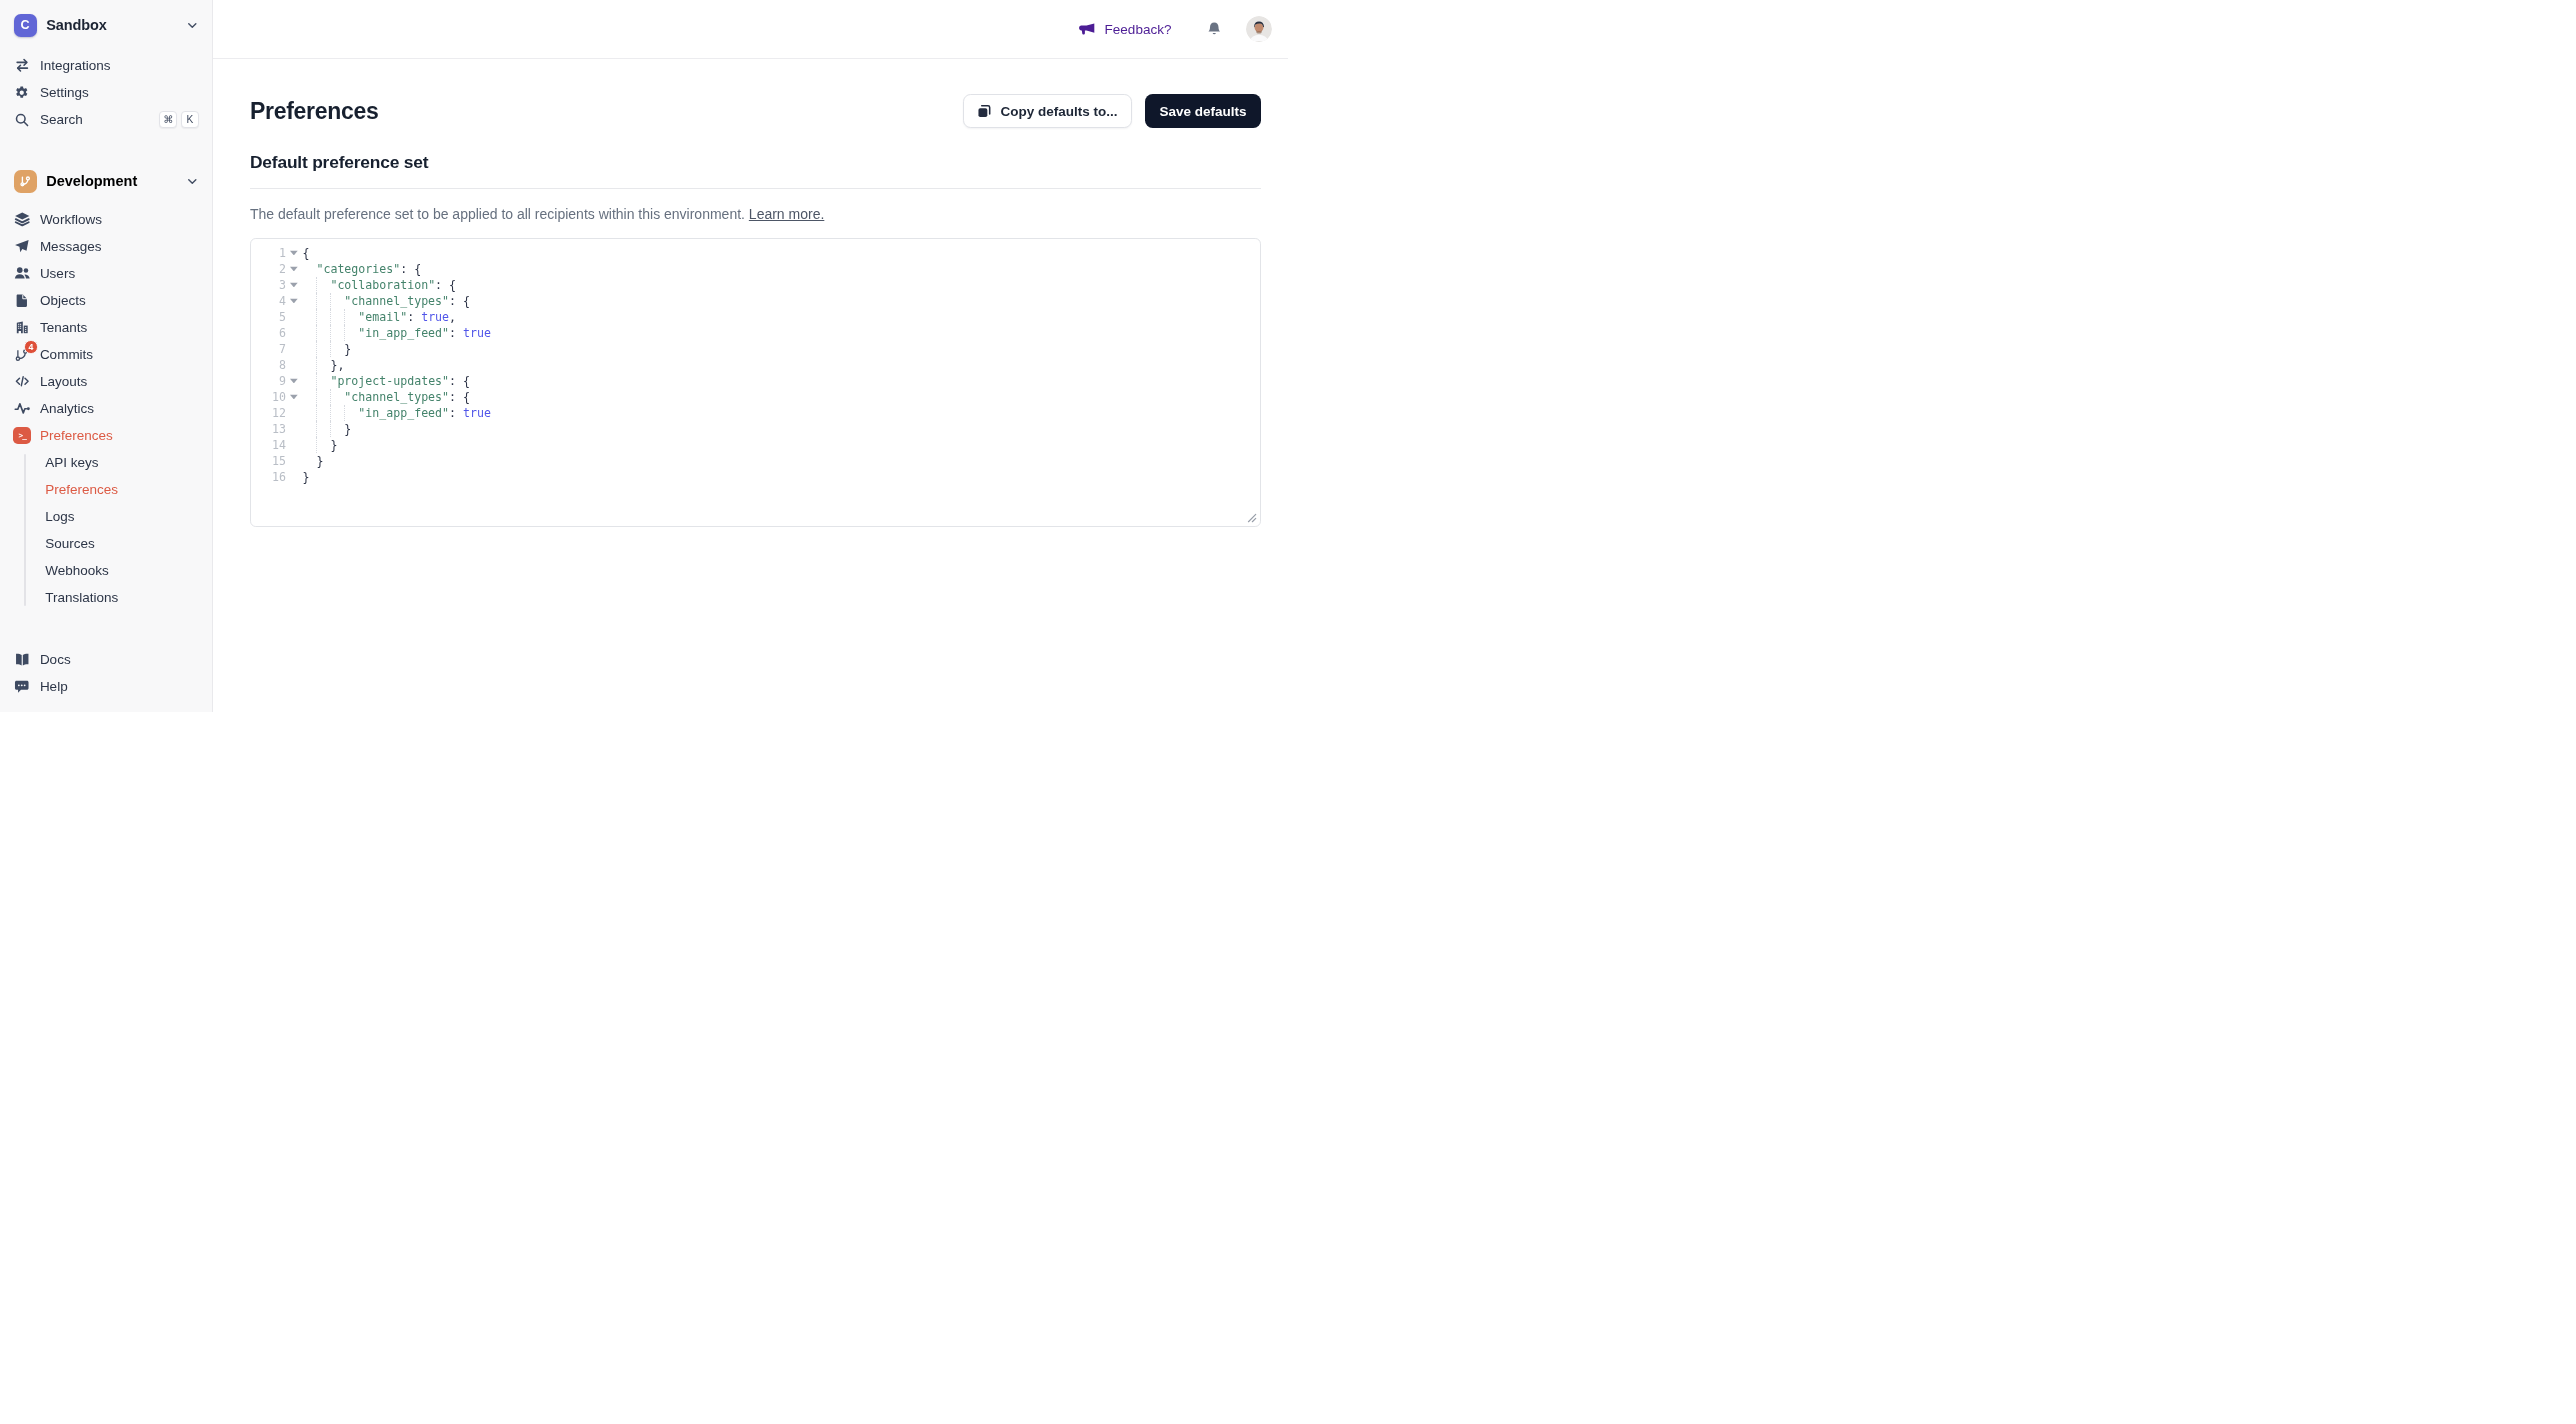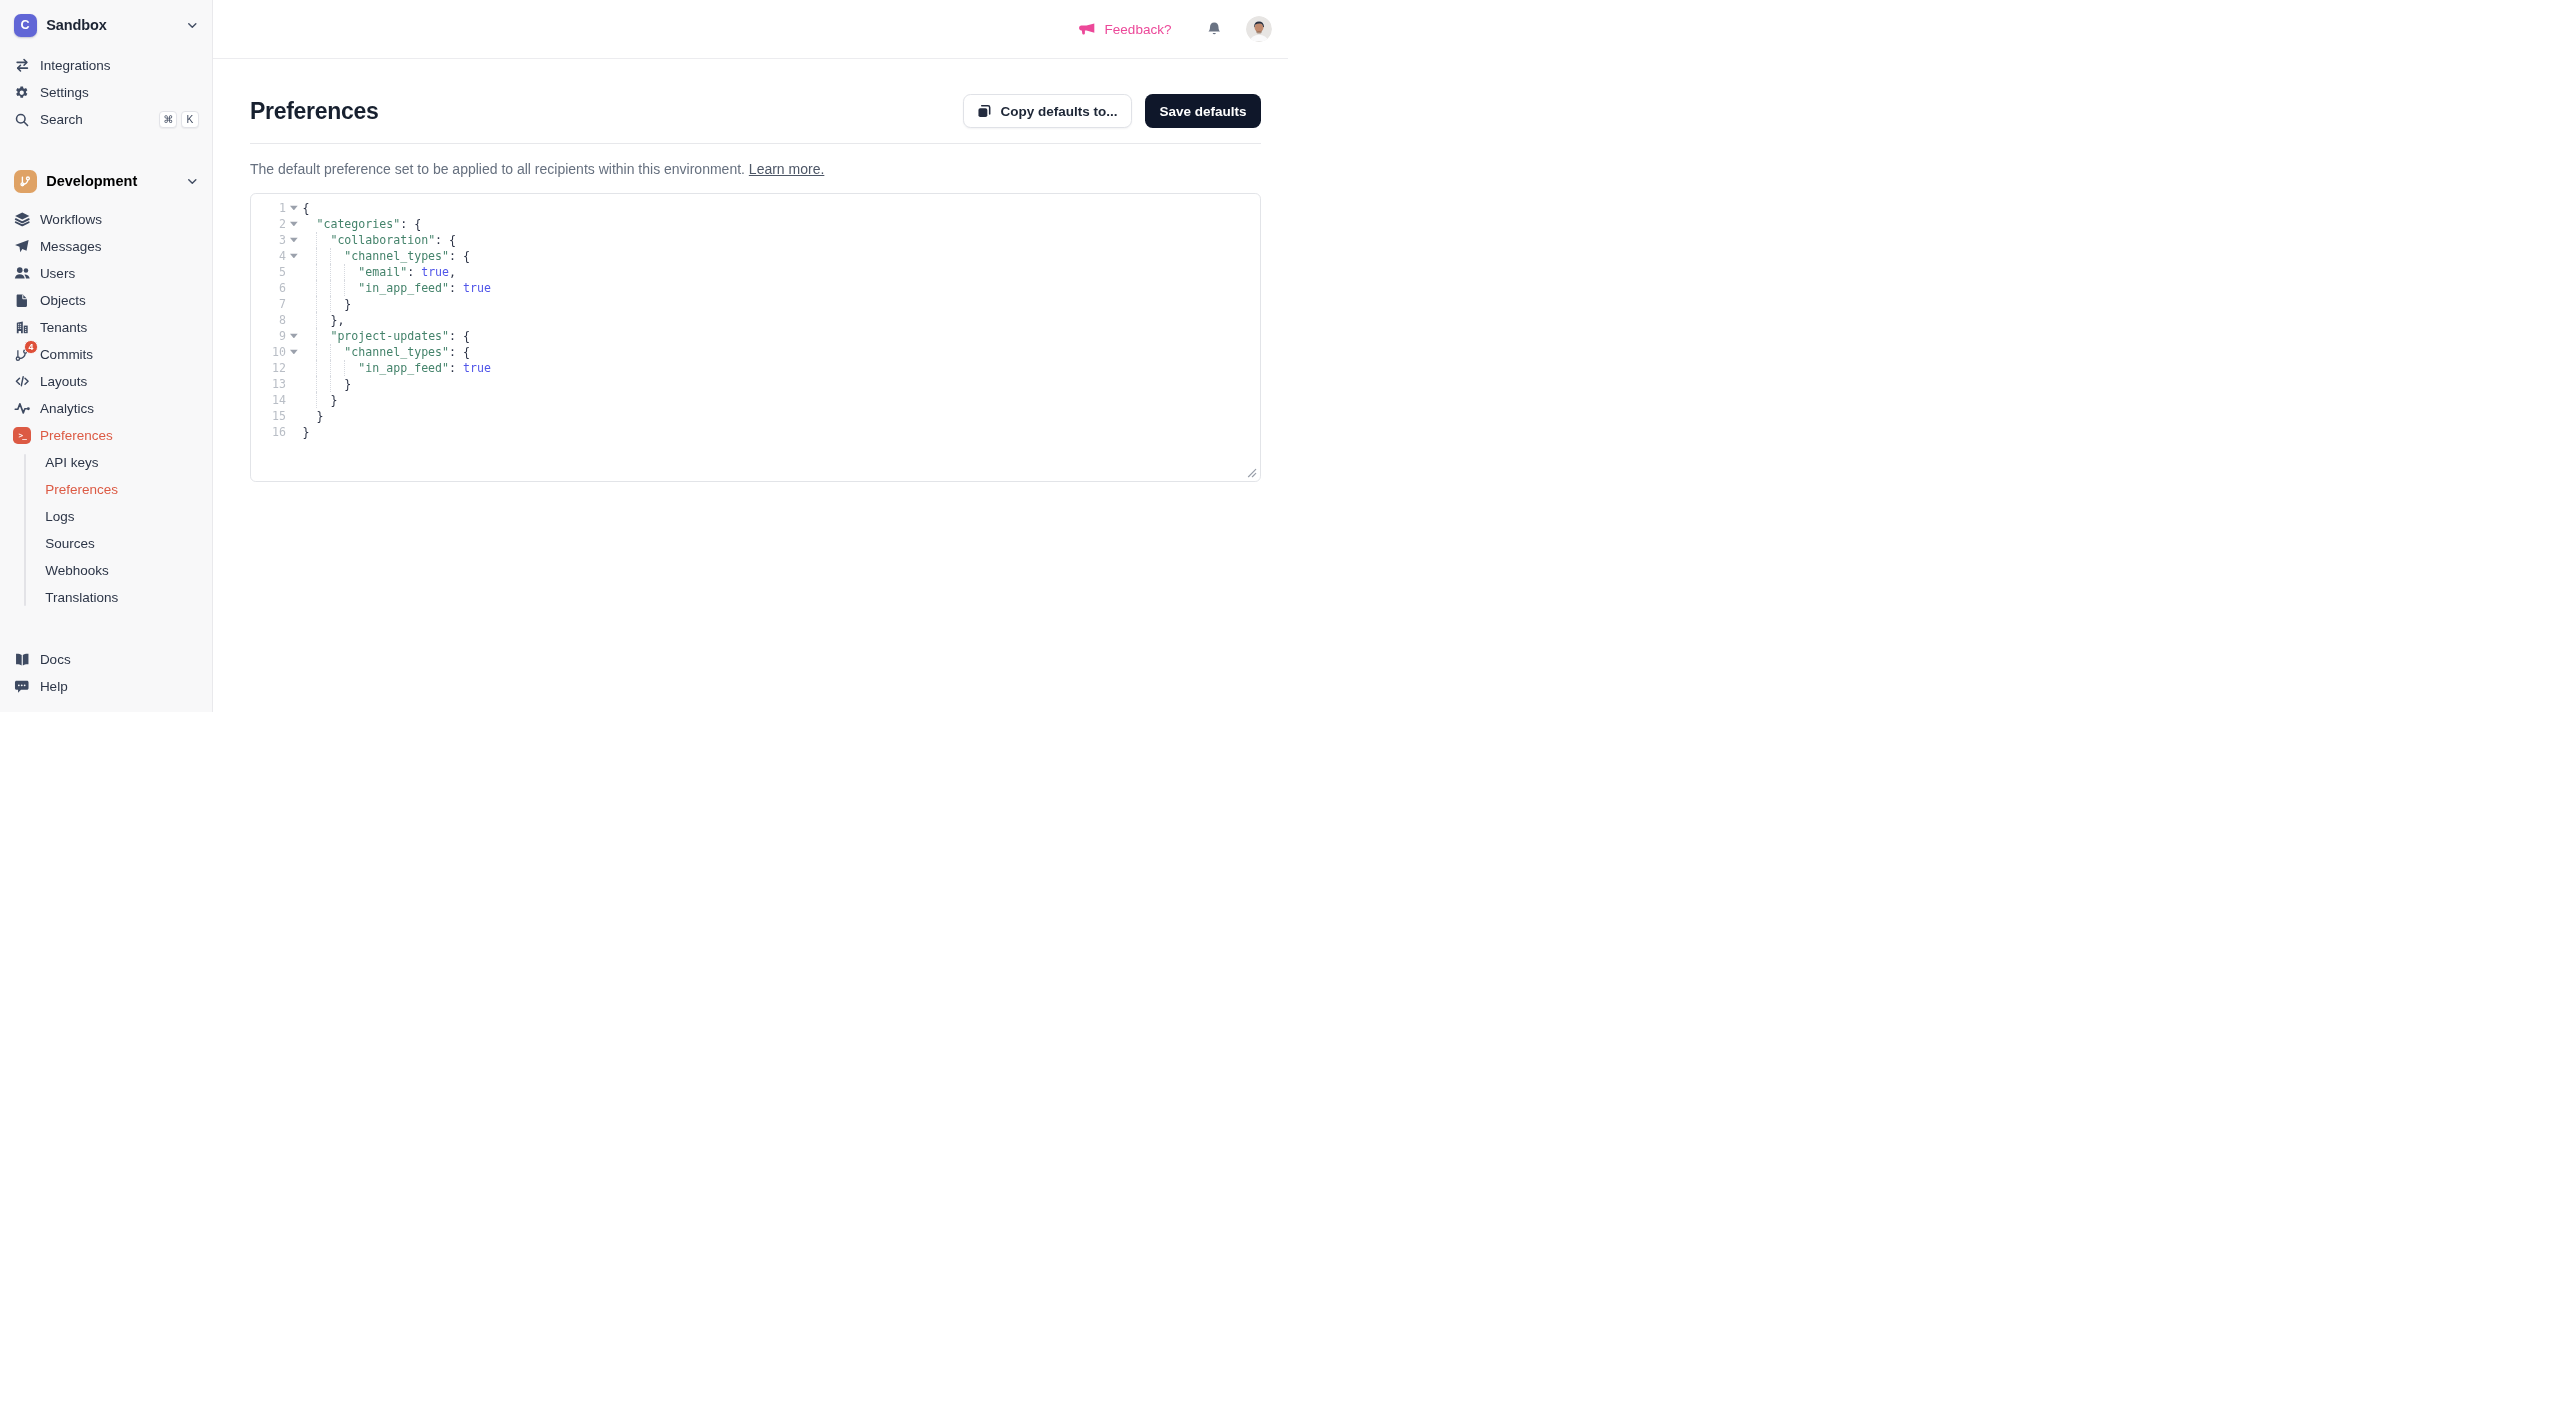--- a/index.html
+++ b/index.html
@@ -81,21 +81,21 @@
 
   
   main { flex:1; display:flex; flex-direction:column; background:#fff; min-width:0; }
   .topbar {
     height:59px; min-height:59px; border-bottom:1px solid #ECECEF;
     display:flex; align-items:center; justify-content:flex-end;
     padding:0 16.5px; gap:23px;
   }
   .feedback-btn {
     display:flex; align-items:center; gap:8.7px; border:none; background:none;
-    color:#ec4899; font-size:13.5px; font-family:inherit; cursor:pointer; margin-right:11.6px; padding:0;
+    color:#4c1d95; font-size:13.5px; font-family:inherit; cursor:pointer; margin-right:11.6px; padding:0;
   }
   .bell-btn { border:none; background:none; color:#6A7383; cursor:pointer; display:flex; padding:0; }
   .avatar { width:26px; height:26px; border-radius:50%; overflow:hidden; cursor:pointer; flex:none; }
 
   .content { padding:0 27px 0 37px; }
   .title-row { display:flex; align-items:center; justify-content:space-between; margin-top:35px; }
   h1 { margin:0; font-size:23px; font-weight:bold; color:#17202F; letter-spacing:-0.3px; }
   .actions { display:flex; align-items:center; gap:13px; }
   .btn-copy {
     display:flex; align-items:center; gap:8.7px; height:34px; padding:0 13.5px;
@@ -379,20 +379,21 @@
                   <rect x="1.6" y="4.6" width="9.8" height="9.8" rx="2" fill="currentColor"></rect>
                   <path d="M5.2 2h7a1.8 1.8 0 011.8 1.8v7.2" fill="none" stroke="currentColor" stroke-width="1.7" stroke-linecap="round"></path>
                 </svg>
             </span>
             <span>Copy defaults to...</span>
           </button>
           <button class="btn-save" disabled="">Save defaults</button>
         </div>
       </div>
 
+      <h2>Default preference set</h2>
       <div class="divider"></div>
 
       <p class="desc"><span>The default preference set to be applied to all recipients within this environment. </span><a>Learn more.</a></p>
 
       <div class="editor">
         <div id="cmLines">
             <div class="cm-line">
               <span class="ln">1</span>
               <span class="fold">
                 <svg width="7.7" height="5.8" viewBox="0 0 8 6" fill="#9BA1AC">

